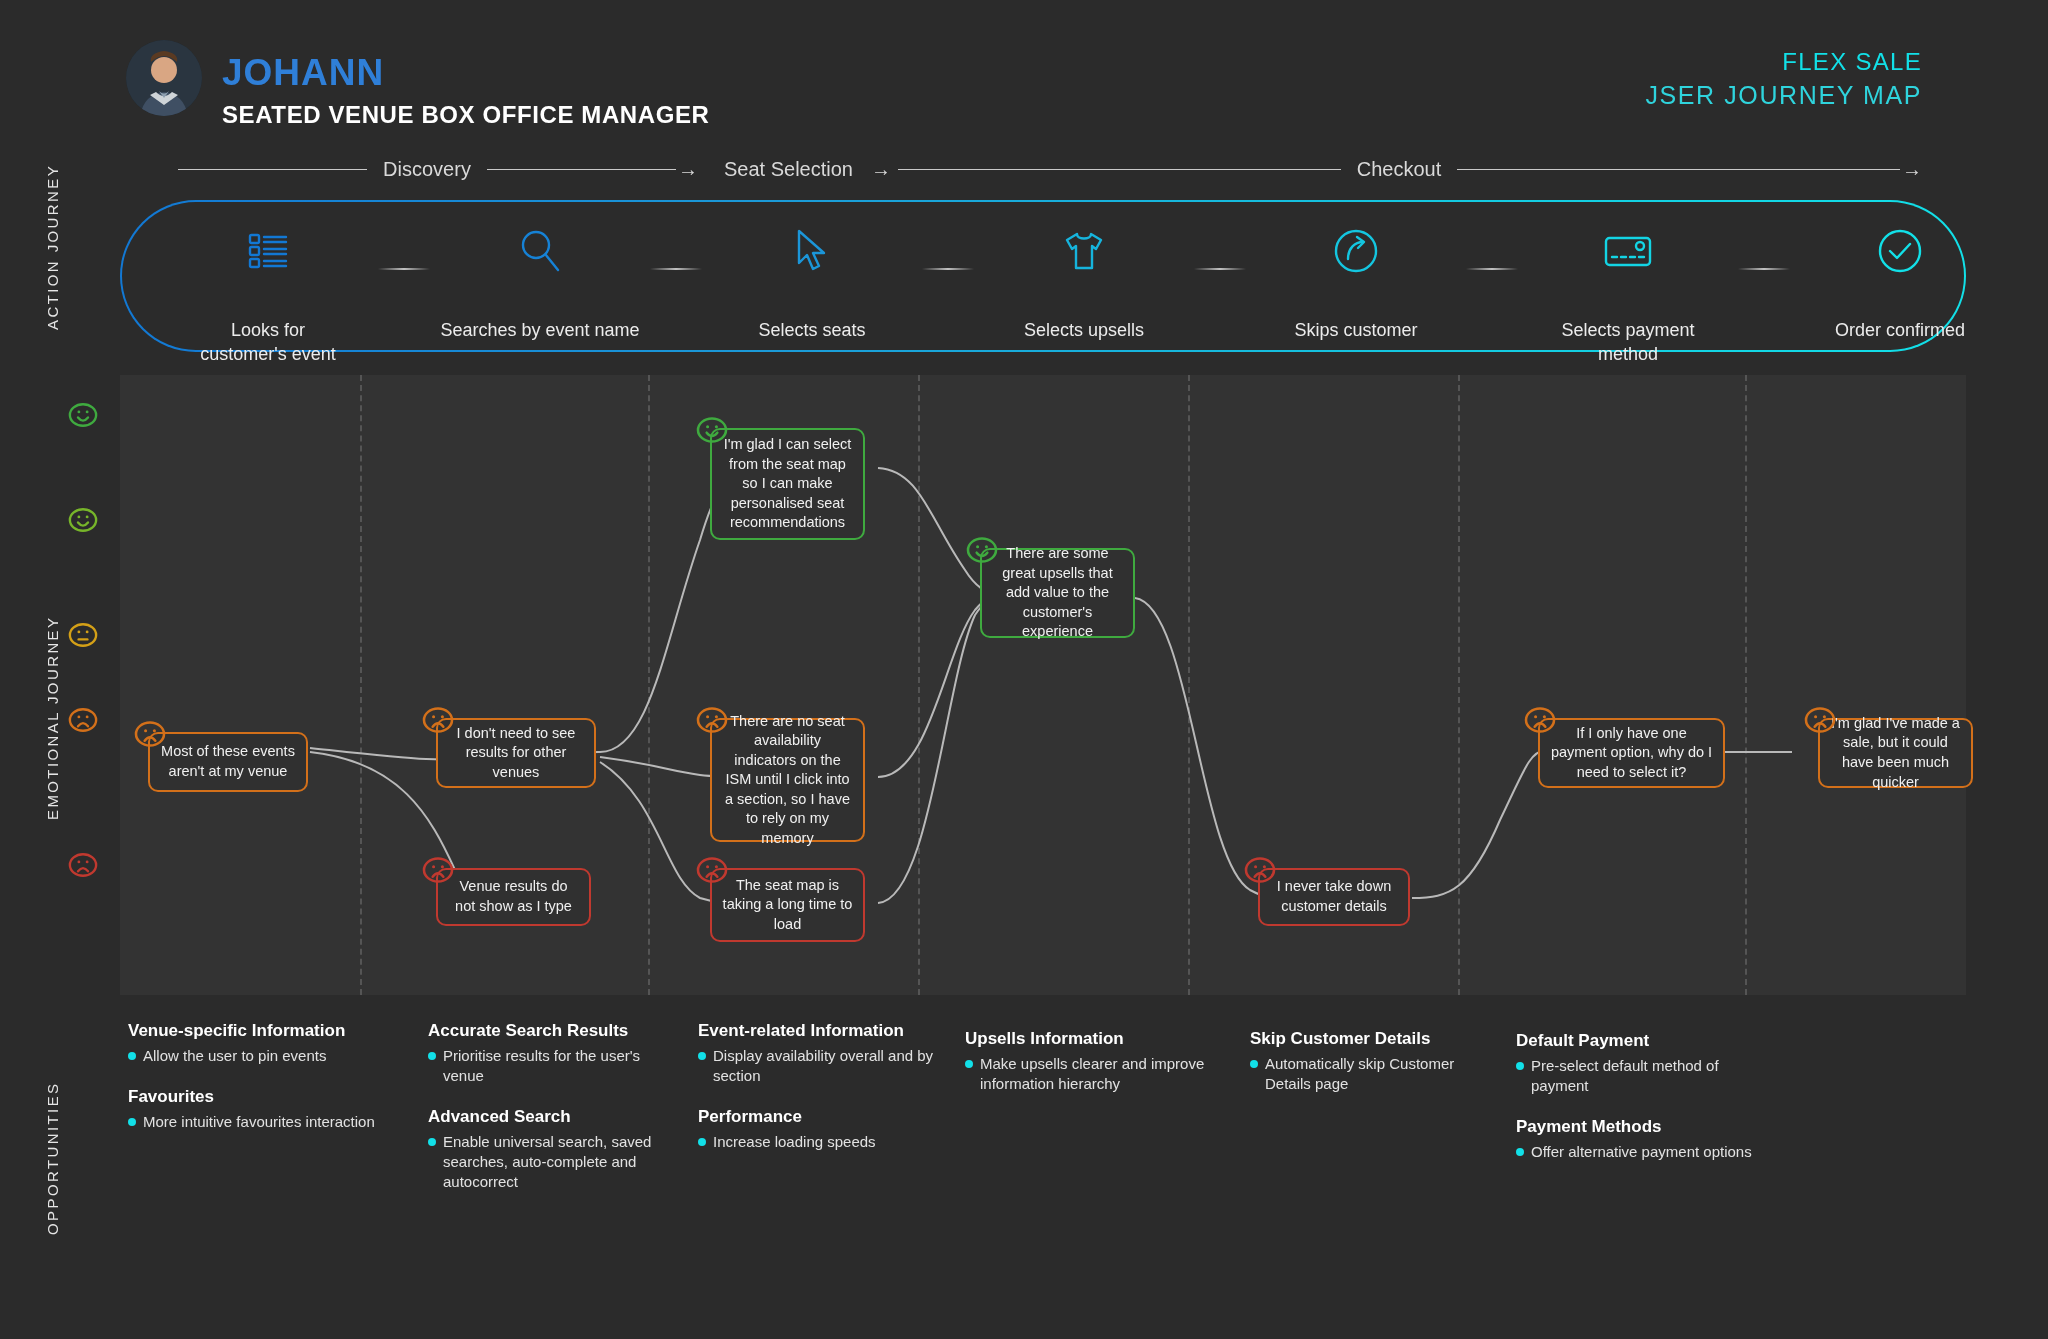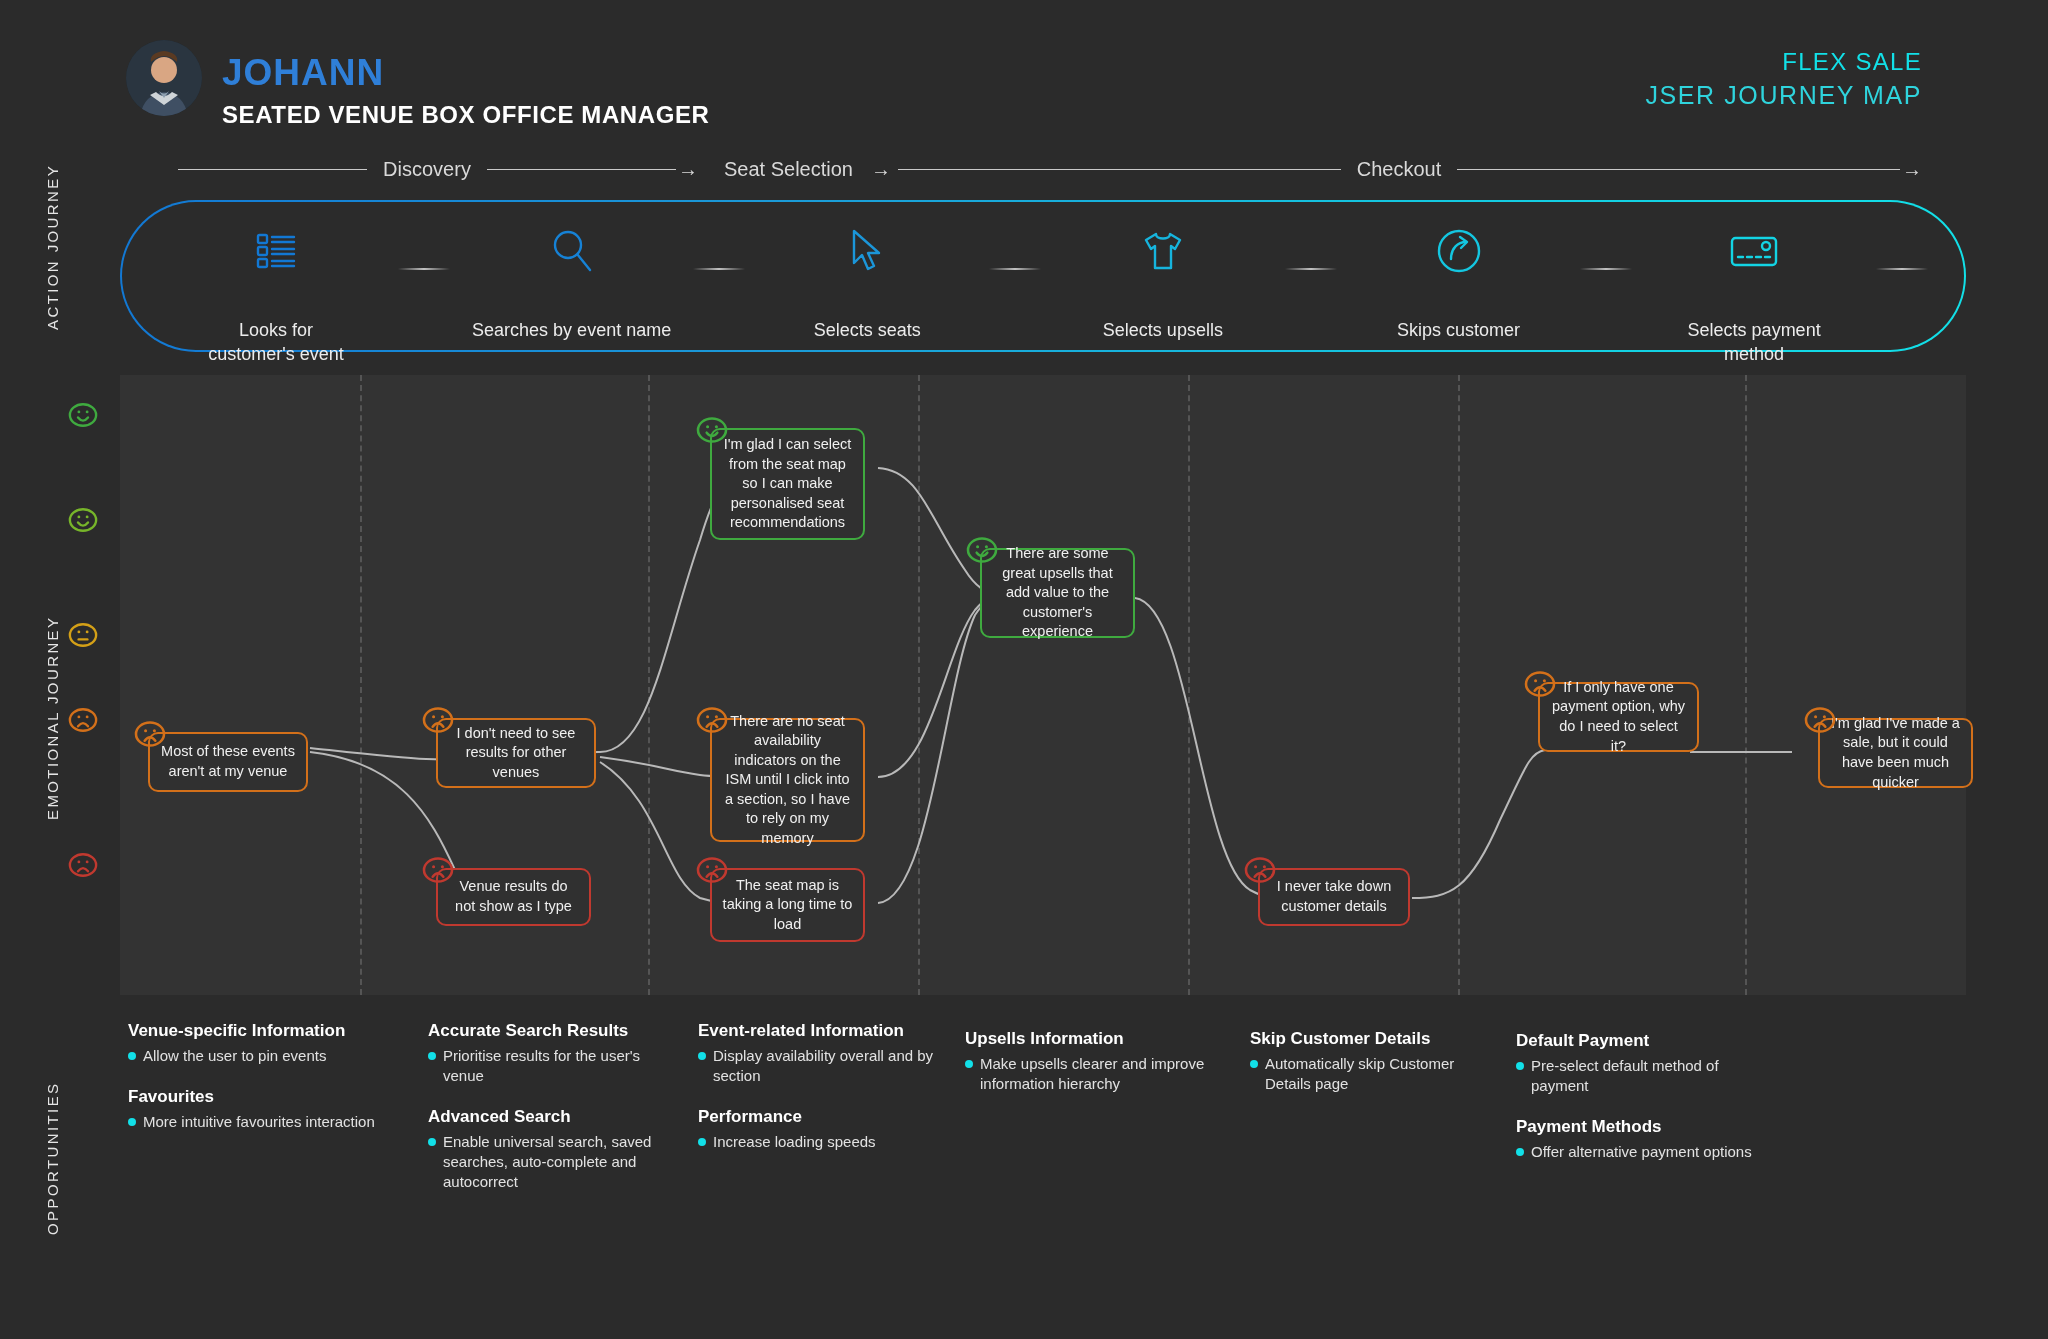--- a/index.html
+++ b/index.html
@@ -271,20 +271,31 @@
                 <line x1="28" y1="26" x2="33" y2="26" stroke="#13d4e4" fill="none" stroke-width="2.4" stroke-linecap="round" stroke-linejoin="round"></line>
                 <line x1="37" y1="26" x2="42" y2="26" stroke="#13d4e4" fill="none" stroke-width="2.4" stroke-linecap="round" stroke-linejoin="round"></line>
               </svg>
             </div>
             <div class="caption">
               <div>Selects payment</div>
               <div>method</div>
             </div>
           </div>
           <div class="connector"></div>
+          <div class="step">
+            <div class="icon">
+              <svg width="46" height="46" viewBox="0 0 46 46">
+                <circle cx="23" cy="23" r="20" stroke="#12e0e8" fill="none" stroke-width="2.4" stroke-linecap="round" stroke-linejoin="round"></circle>
+                <polyline points="13,23 20,30 33,16" stroke="#12e0e8" fill="none" stroke-width="2.4" stroke-linecap="round" stroke-linejoin="round"></polyline>
+              </svg>
+            </div>
+            <div class="caption">
+              <div>Order confirmed</div>
+            </div>
+          </div>
         </div>
     </div>
   </div>
 
   <div class="emotion-panel"></div>
   <div class="divider" style="left:360px"></div>
   <div class="divider" style="left:648px"></div>
   <div class="divider" style="left:918px"></div>
   <div class="divider" style="left:1188px"></div>
   <div class="divider" style="left:1458px"></div>
@@ -413,21 +424,21 @@
       </div>
       <div class="emo-card red" style="left: 1258px; top: 868px; width: 152px; height: 58px;">
         <span class="badge"><svg width="32" height="32" viewBox="0 0 24 24">
             <ellipse cx="12" cy="12" rx="10.5" ry="8.6" stroke="#c0392f" fill="none" stroke-width="1.9" stroke-linecap="round"></ellipse>
             <circle cx="8.7" cy="9.5" r="1.15" fill="#c0392f"></circle>
             <circle cx="15.3" cy="9.5" r="1.15" fill="#c0392f"></circle>
             <path d="M8 17 Q12 12 16 17" stroke="#c0392f" fill="none" stroke-width="1.9" stroke-linecap="round"></path>
           </svg></span>
         <span>I never take down customer details</span>
       </div>
-      <div class="emo-card orange" style="left: 1538px; top: 682px; width: 161px; height: 70px;">
+      <div class="emo-card orange" style="left: 1538px; top: 718px; width: 187px; height: 70px;">
         <span class="badge"><svg width="32" height="32" viewBox="0 0 24 24">
             <ellipse cx="12" cy="12" rx="10.5" ry="8.6" stroke="#d3701a" fill="none" stroke-width="1.9" stroke-linecap="round"></ellipse>
             <circle cx="8.7" cy="9.5" r="1.15" fill="#d3701a"></circle>
             <circle cx="15.3" cy="9.5" r="1.15" fill="#d3701a"></circle>
             <path d="M8 17 Q12 12 16 17" stroke="#d3701a" fill="none" stroke-width="1.9" stroke-linecap="round"></path>
           </svg></span>
         <span>If I only have one payment option, why do I need to select it?</span>
       </div>
       <div class="emo-card orange" style="left: 1818px; top: 718px; width: 155px; height: 70px;">
         <span class="badge"><svg width="32" height="32" viewBox="0 0 24 24">

